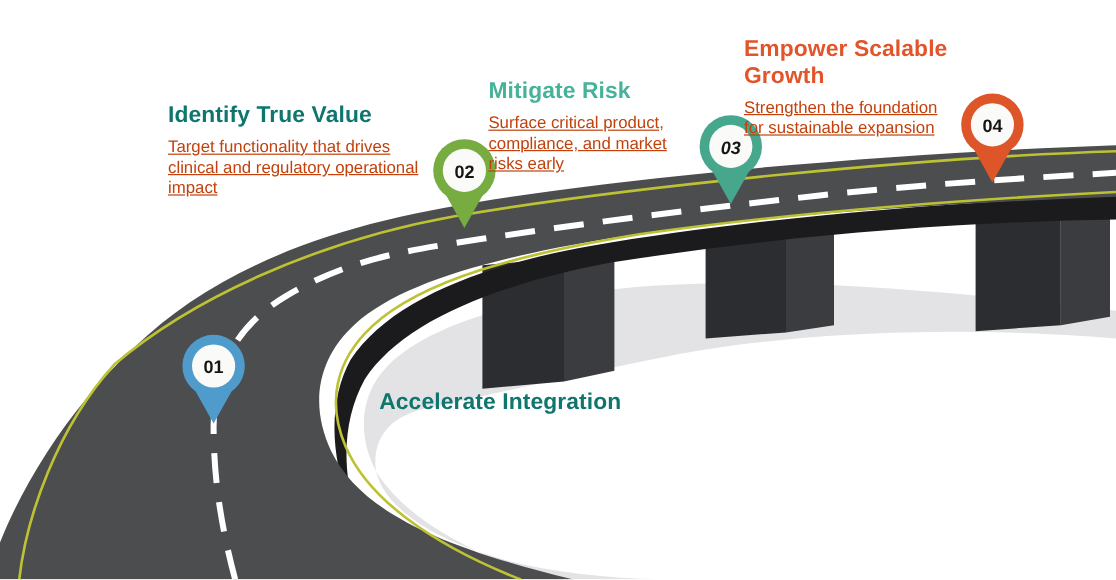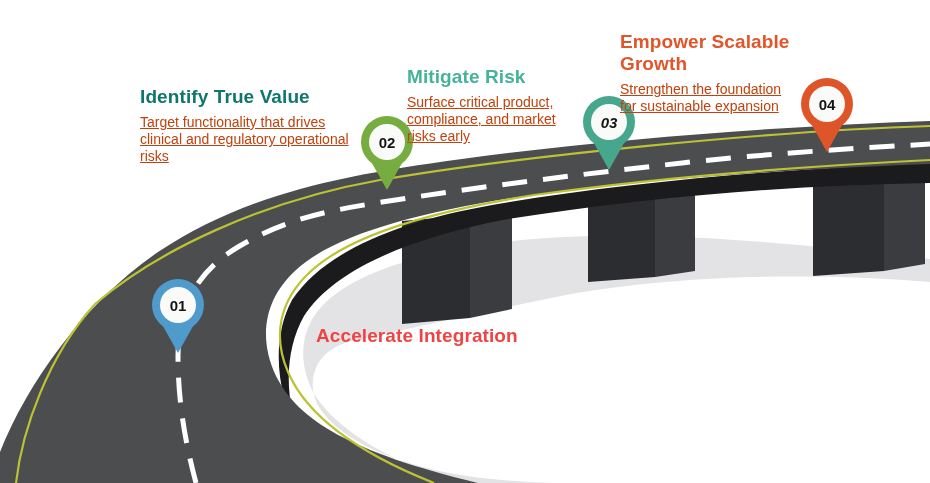--- a/index.html
+++ b/index.html
@@ -18,21 +18,21 @@
     margin:0 0 6px 0;
     letter-spacing:.1px;
   }
   .milestone-desc{
     font-size:14px;
     line-height:1.22;
     color:#c2410c;
     white-space:pre-line;
     text-decoration:underline;
   }
-  .c-blue{color:#ef4444;}
+  .c-blue{color:#0f766e;}
   .c-green{color:#0f766e;}
   .c-teal{color:#45B29A;}
   .c-orange{color:#E2552A;}
   .pin{position:absolute;width:66px;height:80px;}
   .pin svg{display:block;}
   .pin-number{
     font-family:"Liberation Sans", sans-serif;
     font-size:15px;
     font-weight:bold;
   }
@@ -152,21 +152,21 @@
       </g>
       <circle cx="33" cy="30" r="18" fill="#FAFAF8"></circle>
       <text class="pin-number" x="33" y="36" text-anchor="middle" fill="#151515">04</text>
     </svg>
   </div>
 
   <div class="milestone-text" style="left:140px;top:86px;width:210px;">
     <div class="milestone-title c-green">Identify True Value</div>
     <div class="milestone-desc">Target functionality that drives
 clinical and regulatory operational
-risks</div>
+impact</div>
   </div>
 
   <div class="milestone-text" style="left:407px;top:53px;width:170px;margin-top:13px;">
     <div class="milestone-title c-teal">Mitigate Risk</div>
     <div class="milestone-desc">Surface critical product,
 compliance, and market
 risks early</div>
   </div>
 
   <div class="milestone-text" style="left:620px;top:31px;width:215px;">

